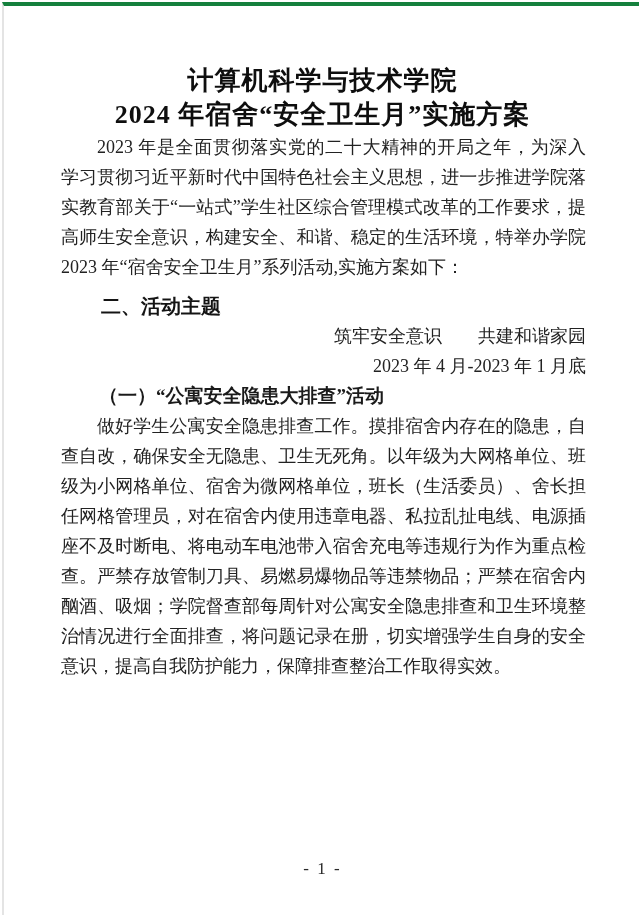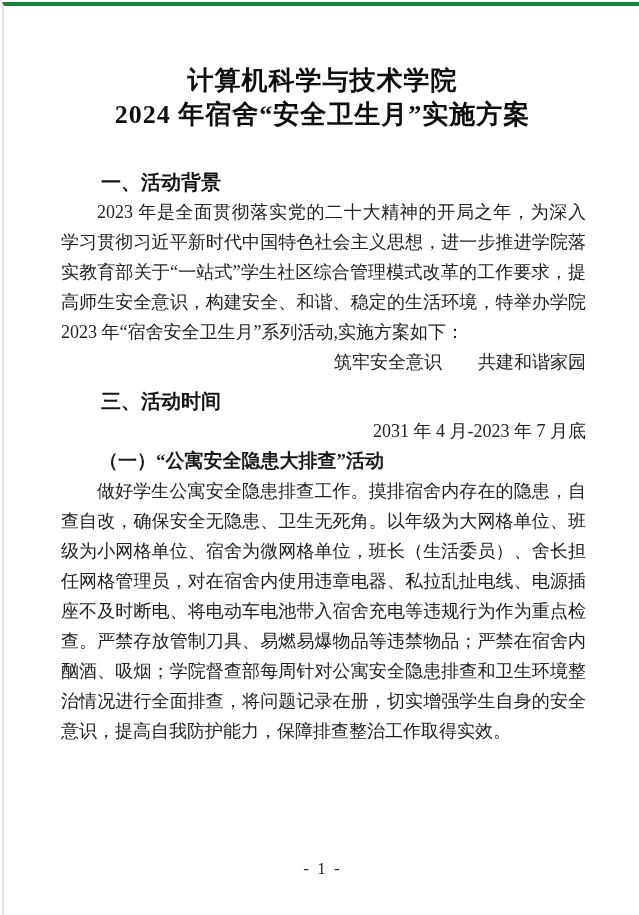--- a/index.html
+++ b/index.html
@@ -88,27 +88,26 @@
 
 <div class="page">
 
   <div class="doc-title">
     <div>计算机科学与技术学院</div>
     <div>2024 年宿舍“安全卫生月”实施方案</div>
   </div>
 
   <div class="content">
 
-    <p class="sec-heading first">一、活动背景</p>
     <p class="para">2023 年是全面贯彻落实党的二十大精神的开局之年，为深入学习贯彻习近平新时代中国特色社会主义思想，进一步推进学院落实教育部关于“一站式”学生社区综合管理模式改革的工作要求，提高师生安全意识，构建安全、和谐、稳定的生活环境，特举办学院 2023 年“宿舍安全卫生月”系列活动,实施方案如下：</p>
 
+    <p class="sec-heading">二、活动主题</p>
     <p class="para no-justify">筑牢安全意识　　共建和谐家园</p>
 
-    <p class="sec-heading">三、活动时间</p>
-    <p class="para no-justify">2031 年 4 月-2023 年 7 月底</p>
+    <p class="para no-justify">2023 年 4 月-2023 年 1 月底</p>
 
 
     <p class="sub-heading">（一）“公寓安全隐患大排查”活动</p>
     <p class="para">做好学生公寓安全隐患排查工作。摸排宿舍内存在的隐患，自查自改，确保安全无隐患、卫生无死角。以年级为大网格单位、班级为小网格单位、宿舍为微网格单位，班长（生活委员）、舍长担任网格管理员，对在宿舍内使用违章电器、私拉乱扯电线、电源插座不及时断电、将电动车电池带入宿舍充电等违规行为作为重点检查。严禁存放管制刀具、易燃易爆物品等违禁物品；严禁在宿舍内酗酒、吸烟；学院督查部每周针对公寓安全隐患排查和卫生环境整治情况进行全面排查，将问题记录在册，切实增强学生自身的安全意识，提高自我防护能力，保障排查整治工作取得实效。</p>
 
 
   </div>
 
   <div class="footer">- 1 -</div>
 

